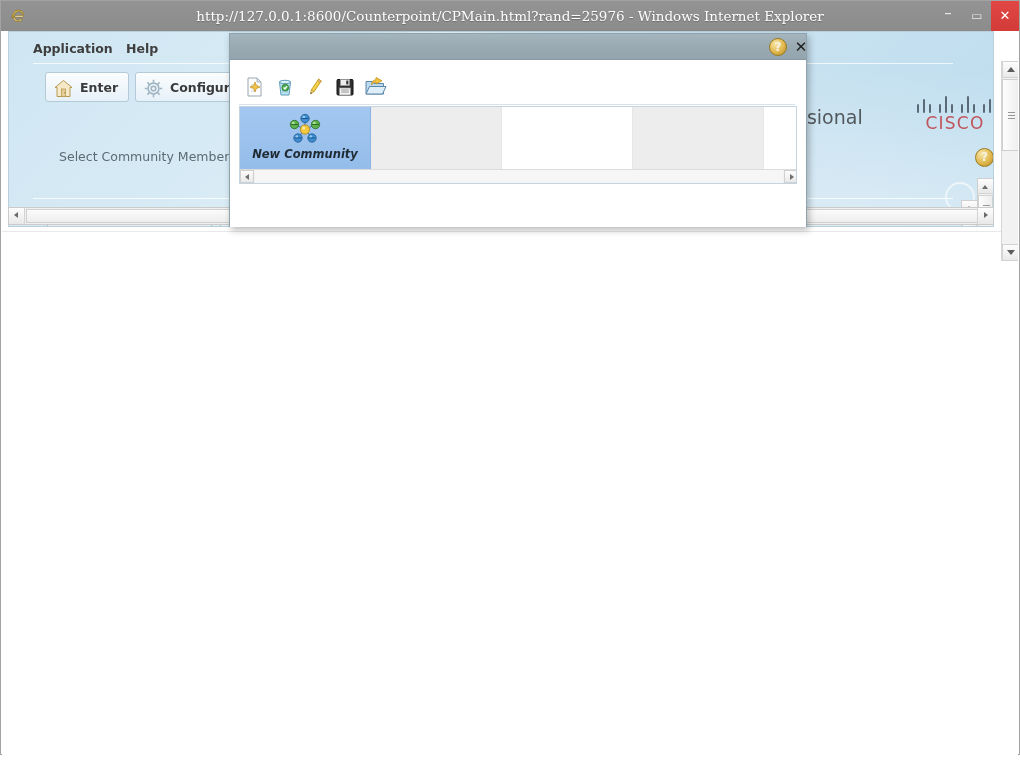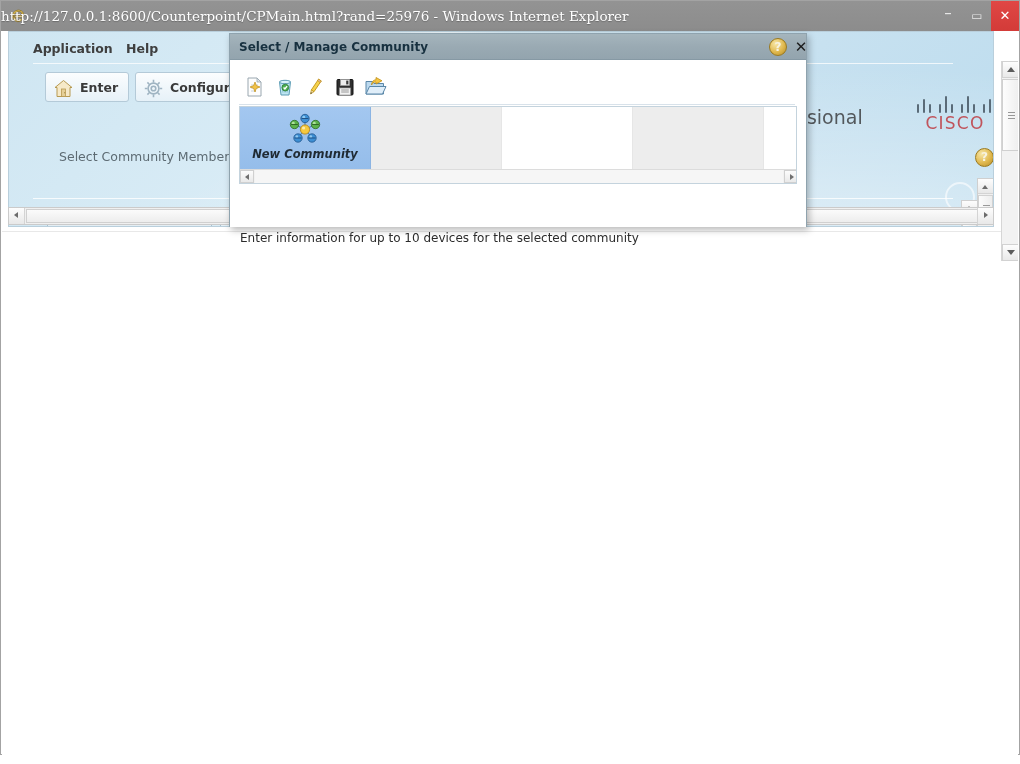--- a/index.html
+++ b/index.html
@@ -35,20 +35,21 @@
     background: linear-gradient(to bottom, #939393 0%, #8c8c8c 100%);
   }
   #ie-app-icon {
     position: absolute; left: 8px; top: 6px;
     width: 18px; height: 18px;
   }
   #ie-title-text {
     position: absolute; left: 0; top: 0;
     width: 1018px; height: 30px;
     line-height: 30px;
+    text-align: center;
     color: #ffffff;
     font-size: 13.5px;
     font-family: "DejaVu Serif", "Liberation Serif", serif;
     white-space: nowrap;
     overflow: hidden;
     text-shadow: 0 1px 1px rgba(0,0,0,0.25);
   }
   .win-btn {
     position: absolute; top: 0;
     height: 30px;
@@ -690,21 +691,20 @@
       <div id="ie-vscroll">
         <div id="ie-vscroll-up"></div>
         <div id="ie-vscroll-thumb"></div>
         <div id="ie-vscroll-down"></div>
       </div>
     </div>
 
     <div id="dialog">
 
       <div id="dialog-titlebar">
-        <div id="dialog-title-text">Select / Manage Community</div>
 
         <div id="dialog-help-btn">
           <div class="help-circle"></div>
         </div>
         <div id="dialog-close-btn">✕</div>
       </div>
 
       <div id="dialog-body">
 
         <div id="dialog-toolbar">
@@ -813,17 +813,16 @@
             <div class="community-cell empty-white"></div>
           </div>
 
           <div id="listbox-hscroll">
             <div id="lb-hscroll-track"></div>
             <div class="lb-arrow" id="lb-arrow-left"></div>
             <div class="lb-arrow" id="lb-arrow-right"></div>
           </div>
         </div>
 
-        <div id="dialog-hint">Enter information for up to 10 devices for the selected community</div>
       </div>
     </div>
   </div>
 </div>
 
 </body></html>

